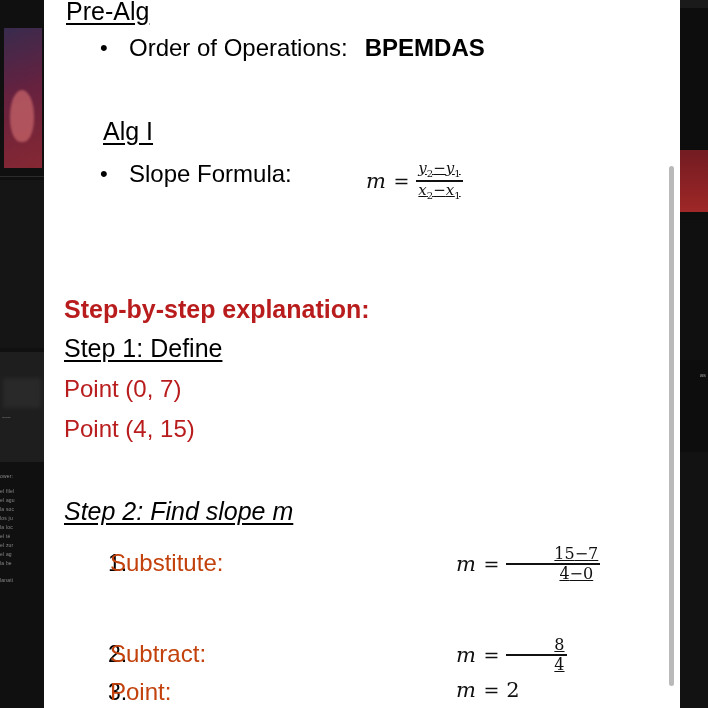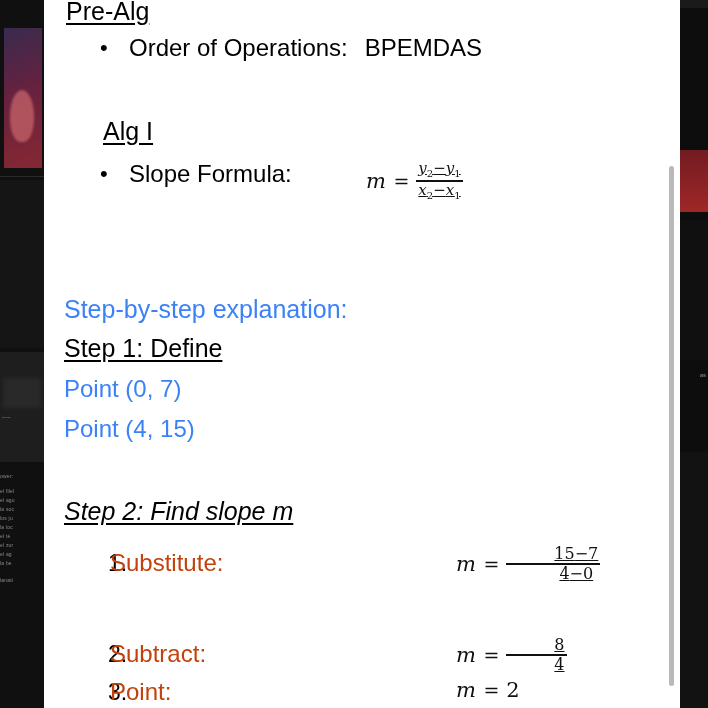--- a/index.html
+++ b/index.html
@@ -121,36 +121,36 @@
   }
   .content {
     position: absolute;
     left: 0; top: 0;
     width: 636px;
     padding: 0;
   }
 
   .line {
     position: absolute;
-    color: #3b82f6;
+    color: #b91c1c;
     font-size: 24px;
     line-height: 30px;
     white-space: nowrap;
   }
   .heading-u {
     position: absolute;
     color: #000;
     font-size: 25px;
     line-height: 30px;
     text-decoration: underline;
     text-underline-offset: 3px;
     white-space: nowrap;
   }
   .bold {
-    font-weight: normal;
+    font-weight: bold;
   }
   .bullet-row {
     position: absolute;
     display: flex;
     align-items: center;
     white-space: nowrap;
   }
   .bullet-dot {
     width: 46px;
     color: #000;

